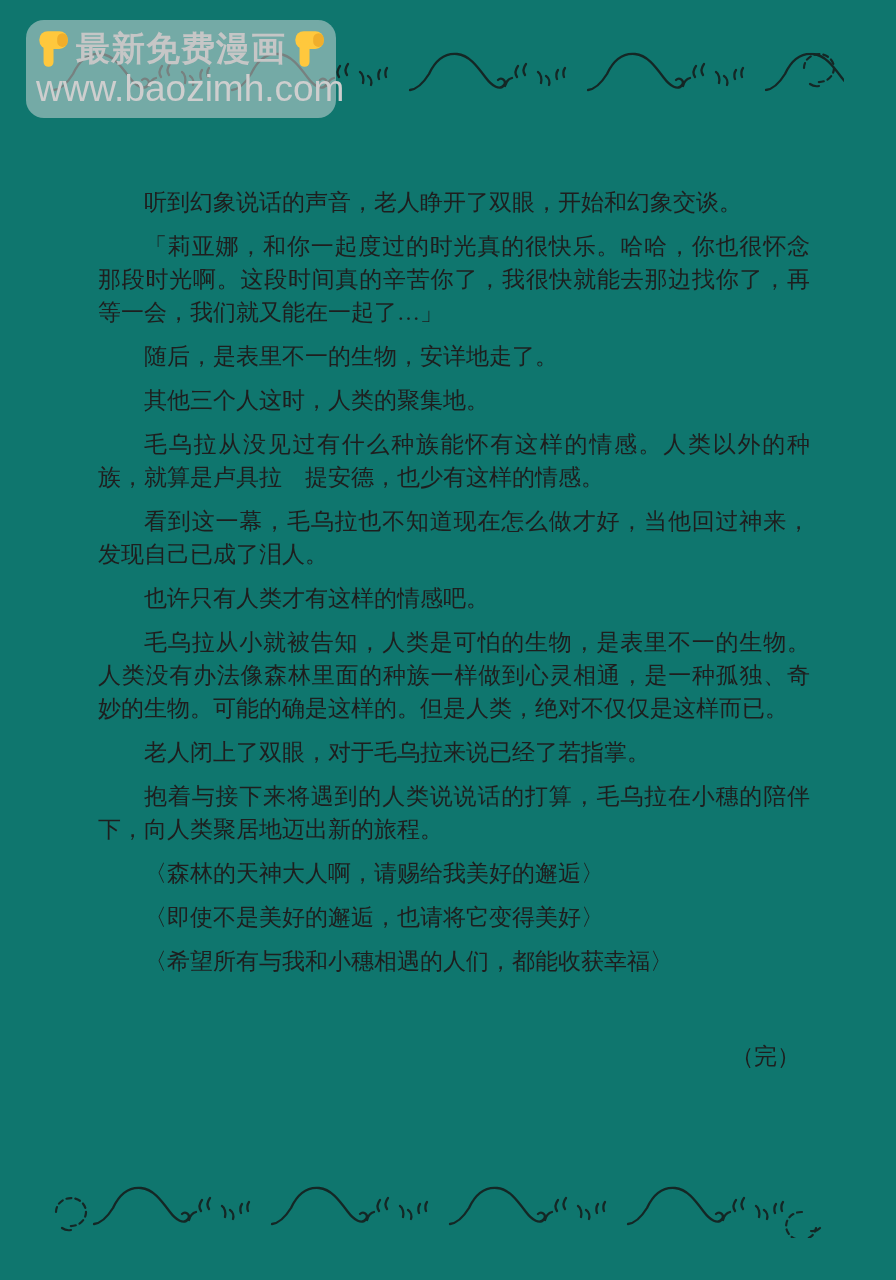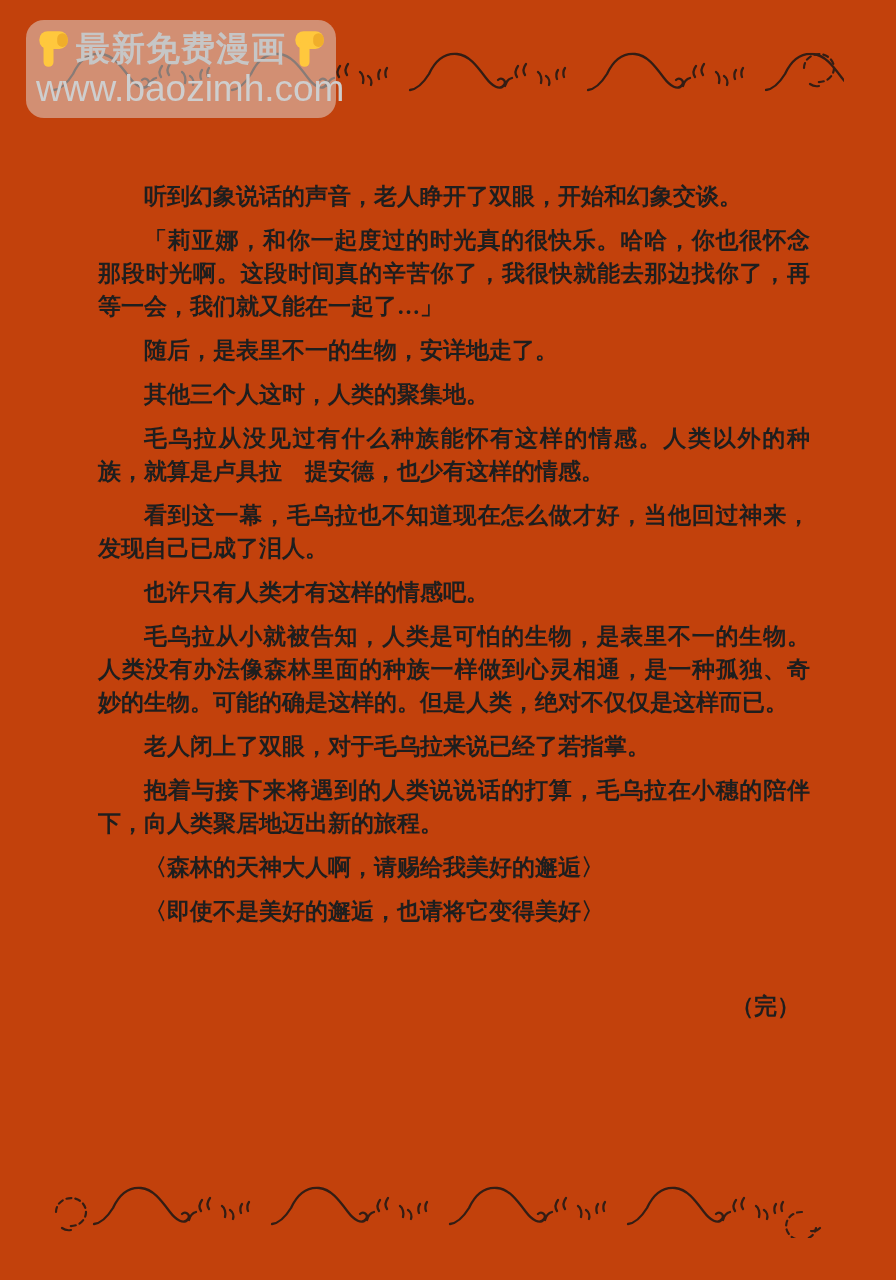--- a/index.html
+++ b/index.html
@@ -1,20 +1,20 @@
 <!DOCTYPE html>
 <html><head>
 <meta charset="utf-8">
 <style>
   html,body{margin:0;padding:0;}
   body{
     width:896px;height:1280px;background:#ffffff;overflow:hidden;
     font-family:"Liberation Serif","DejaVu Serif",serif;
   }
-  .page{position:relative;width:896px;height:1280px;background:#c2410c;}
+  .page{position:relative;width:896px;height:1280px;background:#0f766e;}
 
   
   .ornament{position:absolute;left:52px;width:792px;height:58px;opacity:.82;}
   .ornament-top{top:46px;}
   .ornament-bottom{top:1180px;}
 
   
   .watermark{
     position:absolute;left:26px;top:20px;z-index:5;
     width:310px;padding:6px 4px 8px 4px;box-sizing:border-box;
@@ -26,23 +26,23 @@
     font-size:34px;font-weight:700;color:#c6c6c6;letter-spacing:1px;white-space:nowrap;
   }
   .wm-url{
     font-family:"Liberation Sans","DejaVu Sans",sans-serif;
     font-size:37px;font-weight:400;color:#cecece;margin-top:-4px;padding-left:6px;white-space:nowrap;
   }
   .finger{width:42px;height:42px;flex:none;}
 
   
   .text-block{
-    position:absolute;left:98px;top:180px;width:712px;
+    position:absolute;left:98px;top:186px;width:712px;
     color:#1e1e1e;font-size:23px;line-height:33px;text-align:justify;
-    font-weight:700;
+    font-weight:400;
   }
   .para{margin:0 0 11px 0;text-indent:2em;}
   .ending{margin:62px 10px 0 0;text-align:right;text-indent:0;}
 </style>
 </head>
 <body>
 
 <div class="page">
 
   <svg class="ornament ornament-top" viewBox="0 0 792 58" xmlns="http://www.w3.org/2000/svg">
@@ -93,20 +93,21 @@
     <p class="para">随后，是表里不一的生物，安详地走了。</p>
     <p class="para">其他三个人这时，人类的聚集地。</p>
     <p class="para">毛乌拉从没见过有什么种族能怀有这样的情感。人类以外的种族，就算是卢具拉　提安德，也少有这样的情感。</p>
     <p class="para">看到这一幕，毛乌拉也不知道现在怎么做才好，当他回过神来，发现自己已成了泪人。</p>
     <p class="para">也许只有人类才有这样的情感吧。</p>
     <p class="para">毛乌拉从小就被告知，人类是可怕的生物，是表里不一的生物。人类没有办法像森林里面的种族一样做到心灵相通，是一种孤独、奇妙的生物。可能的确是这样的。但是人类，绝对不仅仅是这样而已。</p>
     <p class="para">老人闭上了双眼，对于毛乌拉来说已经了若指掌。</p>
     <p class="para">抱着与接下来将遇到的人类说说话的打算，毛乌拉在小穗的陪伴下，向人类聚居地迈出新的旅程。</p>
     <p class="para">〈森林的天神大人啊，请赐给我美好的邂逅〉</p>
     <p class="para">〈即使不是美好的邂逅，也请将它变得美好〉</p>
+    <p class="para">〈希望所有与我和小穗相遇的人们，都能收获幸福〉</p>
     <p class="para ending">（完）</p>
   </div>
 
   <svg class="ornament ornament-bottom" viewBox="0 0 792 58" xmlns="http://www.w3.org/2000/svg">
     <g stroke="#161616" stroke-width="2.2" fill="none" stroke-linecap="round" transform="translate(4,4)">
       <path d="M0,28 a15,14 0 1,1 14,14" stroke-dasharray="5 4"></path>
       <path d="M6,44 q4,3 9,2"></path>
     </g>
     <use href="#waveA" x="40"></use>
     <use href="#waveA" x="218"></use>

